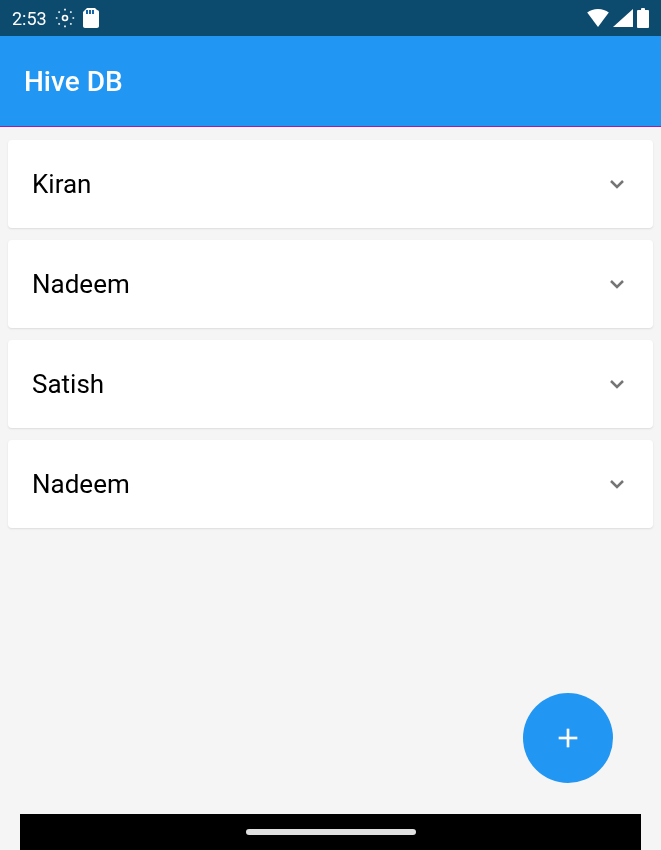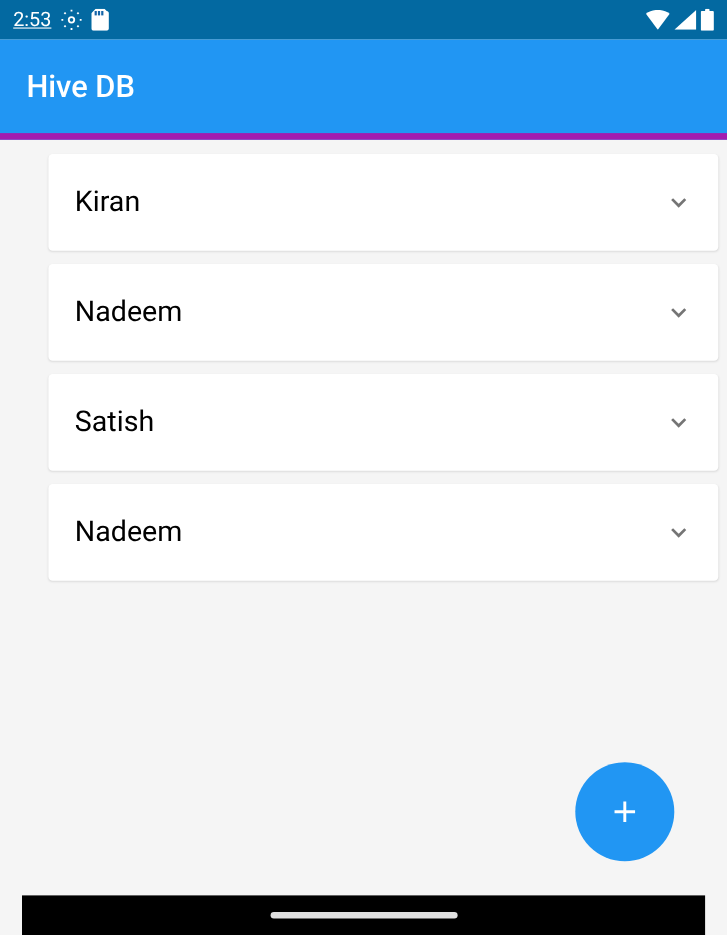--- a/index.html
+++ b/index.html
@@ -10,27 +10,26 @@
     body {
       font-family: Roboto, -apple-system, BlinkMacSystemFont, sans-serif;
       width: 661px;
       height: 850px;
       background: #f5f5f5;
       position: relative;
       overflow: hidden;
     }
     .status-bar {
       height: 36px;
-      background: #0369a1;
+      background: #0c4a6e;
       display: flex;
       align-items: center;
       justify-content: space-between;
       padding: 0 12px;
       color: white;
-      text-decoration: underline;
     }
     .status-left {
       display: flex;
       align-items: center;
       gap: 8px;
     }
     .status-time {
       font-size: 18px;
       font-weight: 400;
     }
@@ -38,30 +37,29 @@
       display: flex;
       align-items: center;
       gap: 4px;
     }
     .app-bar {
       height: 91px;
       background: #2196f3;
       display: flex;
       align-items: center;
       padding: 0 24px;
-      border-bottom: 6px solid #a21caf;
+      border-bottom: 1px solid #a21caf;
     }
     .app-title {
       color: white;
       font-size: 28px;
       font-weight: 500;
     }
     .content {
       padding: 13px 8px 0 8px;
-      margin-left: 36px;
     }
     .list-item {
       background: white;
       border-radius: 4px;
       height: 88px;
       display: flex;
       align-items: center;
       justify-content: space-between;
       padding: 0 24px;
       margin-bottom: 12px;

